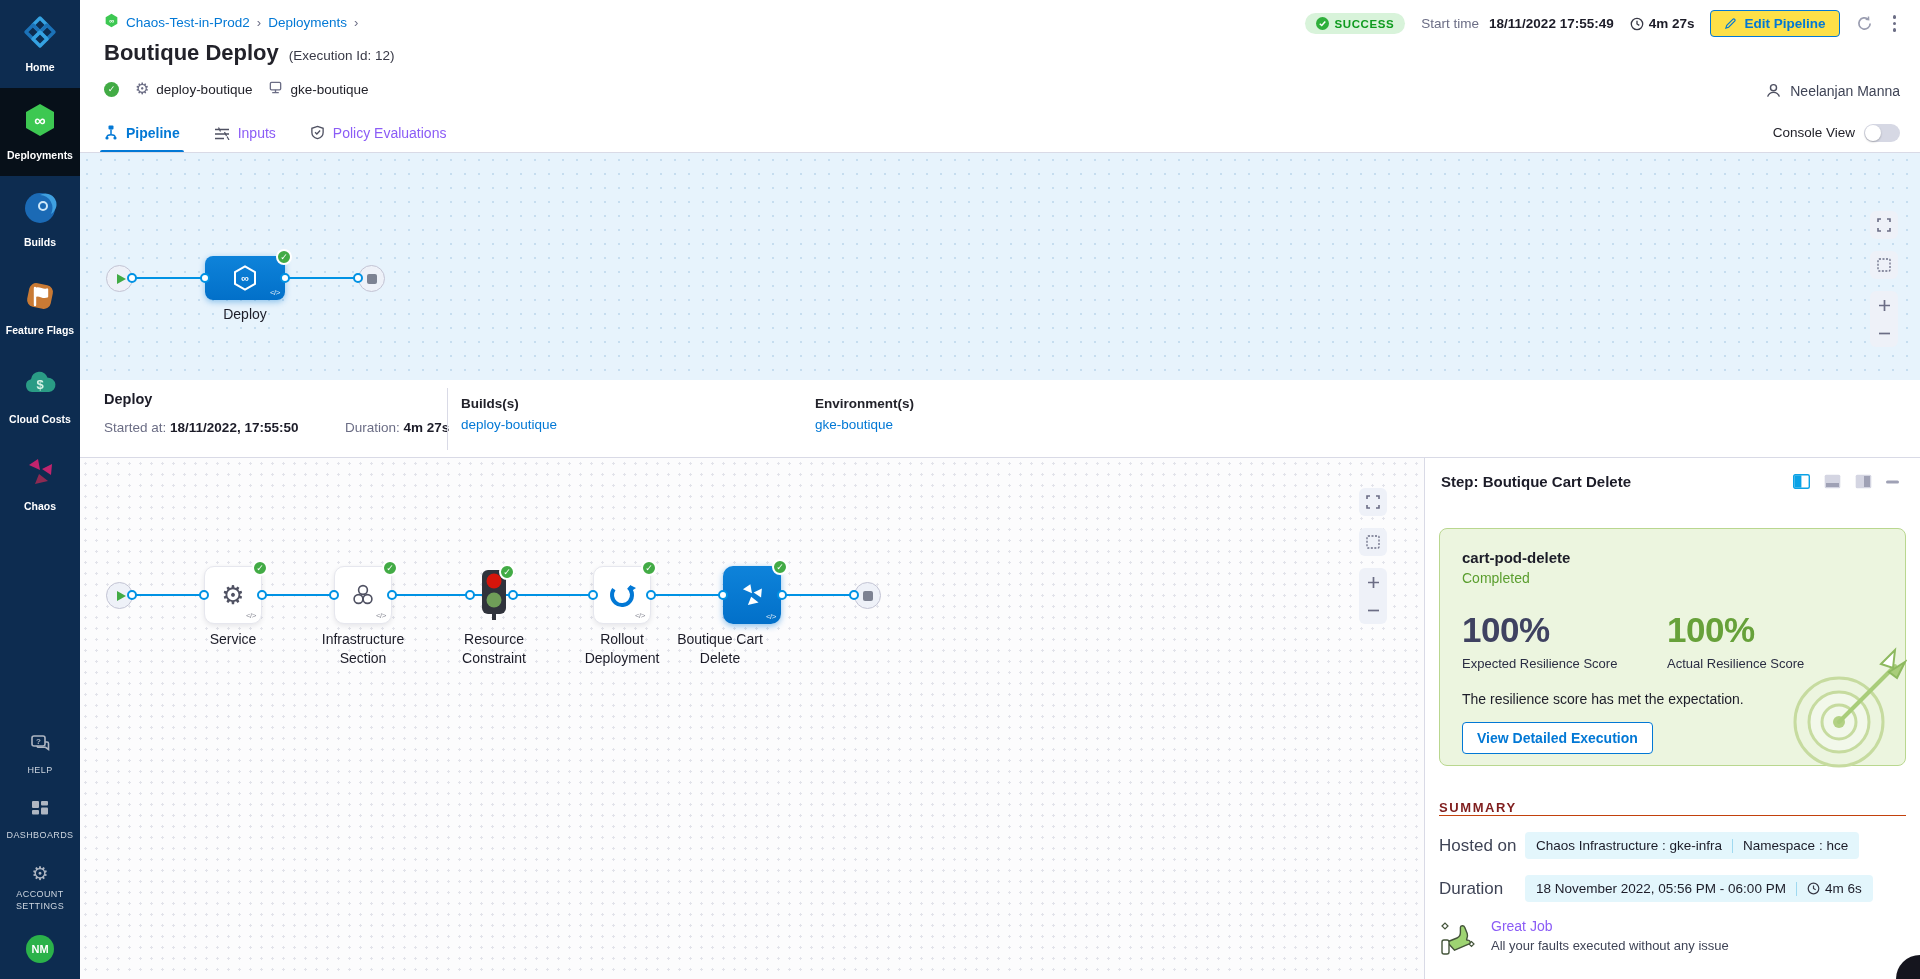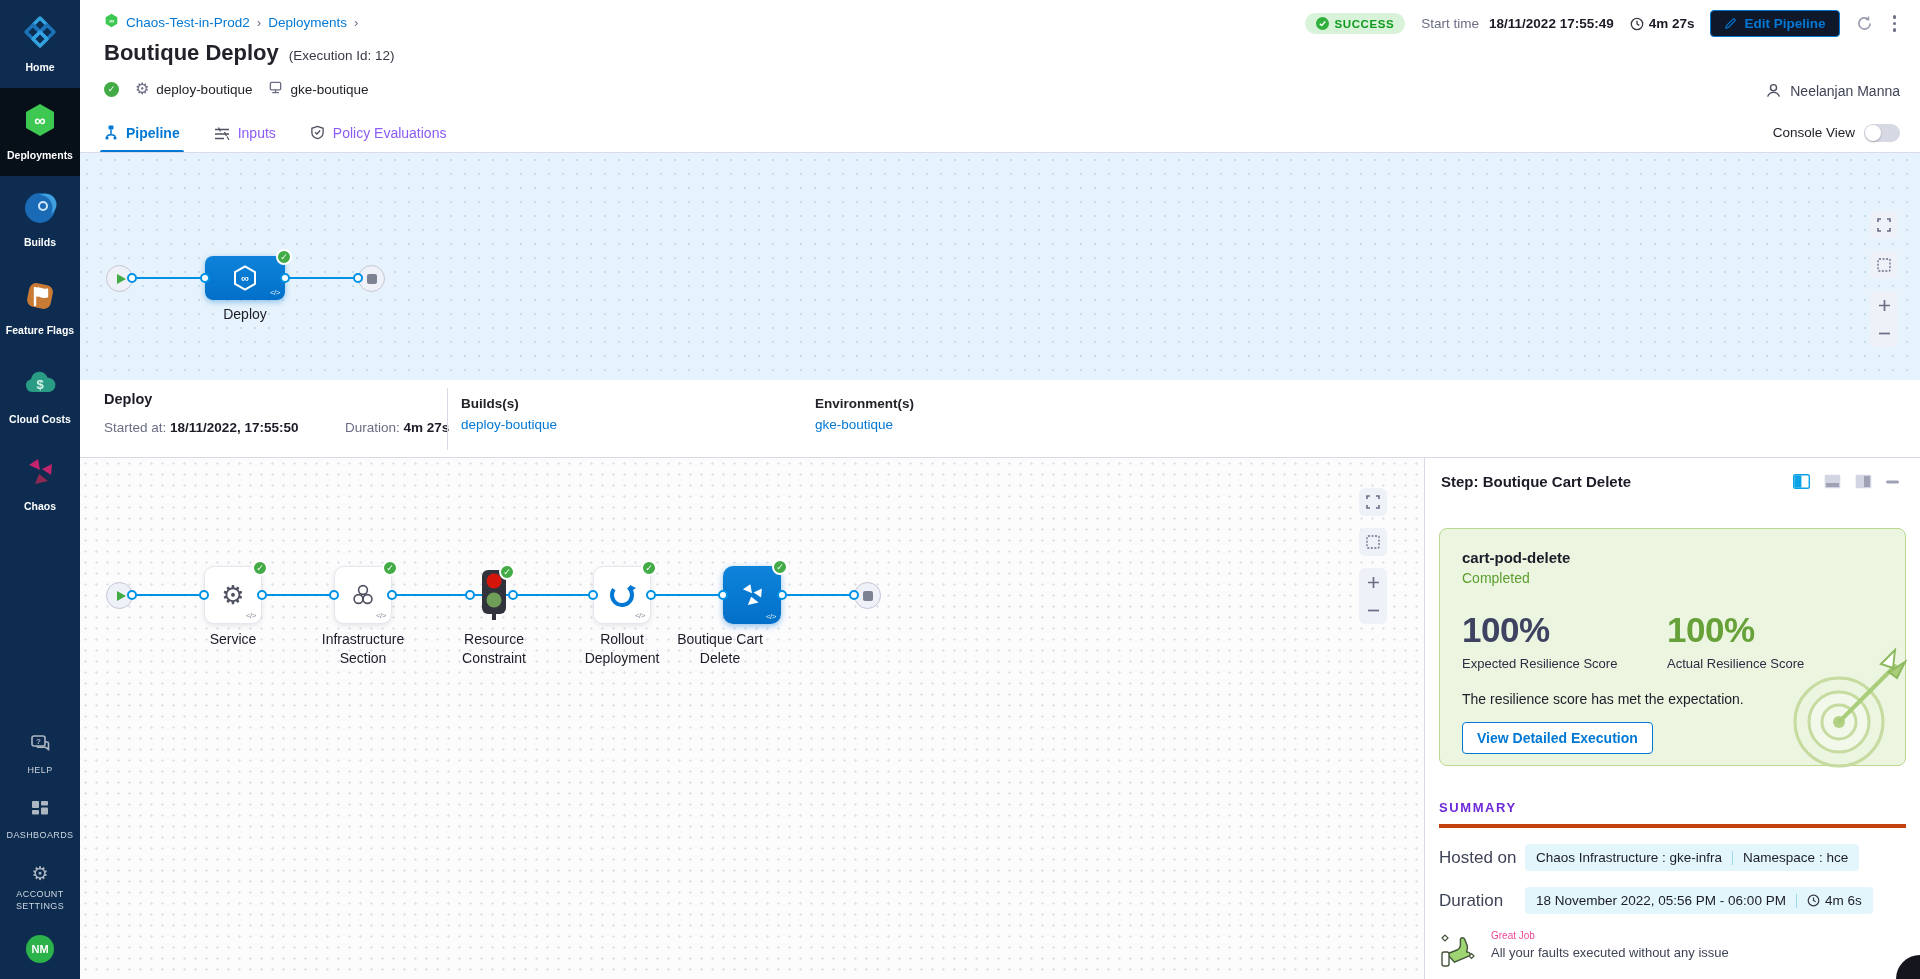--- a/index.html
+++ b/index.html
@@ -28,21 +28,21 @@
   .page-title { font-size:22px; font-weight:bold; color:#22222a; }
   .exec-id { font-size:13.5px; color:#383946; }
   .tag-row { position:absolute; left:24px; top:80px; display:flex; align-items:center; gap:16px; }
   .tag { display:flex; align-items:center; gap:7px; font-size:13.5px; color:#22222a; }
   .hdr-right1 { position:absolute; right:20px; top:10px; display:flex; align-items:center; gap:16px; }
   .badge-success { display:flex; align-items:center; gap:6px; background:#d8f3da; border-radius:12px; padding:4px 11px; }
   .badge-success span { font-size:11.5px; font-weight:bold; letter-spacing:.6px; color:#0f9b1f; }
   .start-time-label { font-size:13.5px; color:#6b6d85; }
   .start-time-value { font-size:13.5px; color:#1c1c28; font-weight:bold; margin-left:-6px; }
   .hdr-duration { display:flex; align-items:center; gap:5px; font-size:13.5px; color:#1c1c28; font-weight:bold; }
-  .btn-outline { display:flex; align-items:center; gap:7px; border:1px solid #0278d5; border-radius:4px; background:#0f172a; color:#0278d5; font-size:13.5px; font-weight:bold; padding:5px 13px; cursor:pointer; font-family:inherit; }
+  .btn-outline { display:flex; align-items:center; gap:7px; border:1px solid #0278d5; border-radius:4px; background:#fde047; color:#0278d5; font-size:13.5px; font-weight:bold; padding:5px 13px; cursor:pointer; font-family:inherit; }
   .icon-btn { background:none; border:none; cursor:pointer; display:flex; align-items:center; }
   .kebab { display:flex; flex-direction:column; gap:3px; cursor:pointer; padding:2px 4px; }
   .kebab i { width:3.5px; height:3.5px; border-radius:50%; background:#6b6d85; }
   .user-chip { position:absolute; right:20px; top:82px; display:flex; align-items:center; gap:8px; font-size:14px; color:#3f4456; cursor:pointer; }
 
   
   .tabs-row { height:40px; border-bottom:1px solid #d9dae6; display:flex; align-items:center; padding:0 20px 0 24px; gap:34px; background:#fff; }
   .tab { display:flex; align-items:center; gap:8px; font-size:14px; color:#8b5cf6; height:100%; cursor:pointer; position:relative; }
   .tab.active { color:#0278d5; font-weight:bold; }
   .tab.active::after { content:""; position:absolute; left:-4px; right:-4px; bottom:0; height:2.5px; background:#0278d5; border-radius:2px 2px 0 0; }
@@ -96,28 +96,28 @@
   .score-row { display:flex; margin-top:24px; }
   .score-col { width:205px; }
   .score-val { font-size:35px; font-weight:bold; letter-spacing:-.5px; }
   .score-val.expected { color:#3f4261; }
   .score-val.actual { color:#67a13a; }
   .score-lbl { font-size:13px; color:#2a2d43; margin-top:6px; }
   .score-msg { font-size:14px; color:#1c1c28; margin-top:20px; }
   .view-btn { margin-top:15px; border:1px solid #0278d5; border-radius:4px; background:#fff; color:#0278d5; font-size:14px; font-weight:bold; padding:7px 14px; cursor:pointer; font-family:inherit; position:relative; z-index:2; }
   .dart-illus { position:absolute; right:-2px; bottom:-4px; z-index:1; }
   .summary { margin:34px 14px 0 14px; }
-  .summary-head { font-size:13px; font-weight:bold; letter-spacing:1.6px; color:#6d28d9; padding-bottom:9px; border-bottom:4px solid #c2410c; }
+  .summary-head { font-size:13px; font-weight:bold; letter-spacing:1.6px; color:#7f1d1d; border-bottom:1px solid #c2410c; }
   .sum-row { display:flex; align-items:center; margin-top:16px; }
   .sum-lbl { width:86px; font-size:17px; color:#3f4456; flex-shrink:0; }
   .chip { display:inline-flex; align-items:center; background:#e3f6fc; border-radius:4px; padding:6px 11px; font-size:13.5px; color:#1c1c28; gap:10px; }
   .chip .chip-div { width:1px; height:14px; background:#9fd9f0; }
   .chip .with-clock { display:flex; align-items:center; gap:5px; }
   .great-row { display:flex; align-items:flex-start; gap:12px; margin-top:16px; }
-  .great-title { font-size:10px; color:#ec4899; }
+  .great-title { font-size:14px; color:#8b5cf6; }
   .great-sub { font-size:13px; color:#3f4456; margin-top:4px; }
   .corner-fold { position:absolute; right:0; bottom:0; width:24px; height:24px; background:#15151e; border-top-left-radius:100%; }
 </style>
 </head>
 <body>
 
 <div class="app">
 
   <nav class="sidebar">
     <div class="s-item">

